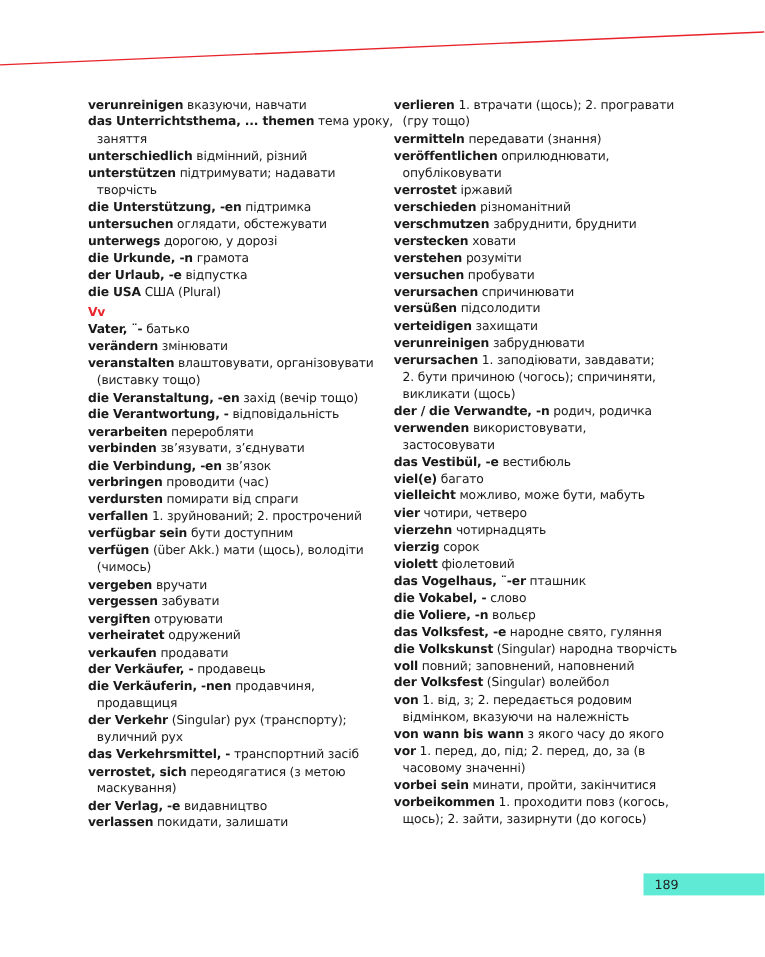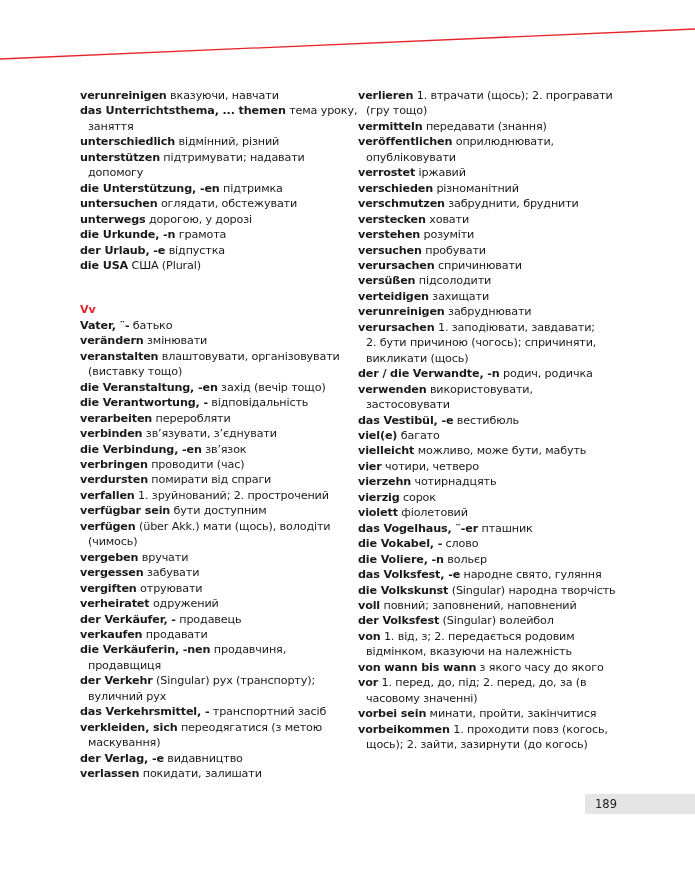--- a/index.html
+++ b/index.html
@@ -14,41 +14,41 @@
       position: absolute; top: 88px;
       font-size: 11.2px; line-height: 15.45px;
       letter-spacing: -0.15px;
     }
     .col-left { left: 80px; width: 280px; }
     .col-right { left: 358px; width: 290px; }
     .entry { margin: 0; }
     .entry .cont { display: block; padding-left: 8px; }
     .hw { font-weight: bold; }
     .it { }
-    .section-letter { color: #e8232a; font-weight: bold; margin-top: 29px; }
+    .section-letter { color: #e8232a; font-weight: bold; margin-top: 3px; }
     .page-num-box {
       position: absolute; left: 585px; top: 794px; width: 110px; height: 20px;
-      background: #e5e5e5;
+      background: #5eead4;
     }
     .page-num {
       position: absolute; left: 10px; top: 3px; font-size: 11.5px; color: #222;
     }
   </style>
 </head>
 <body>
 
 <svg class="red-line" viewBox="0 0 695 870">
   <line x1="0" y1="59" x2="695" y2="29" stroke="#e8232a" stroke-width="1.3"></line>
 </svg>
 
 <div class="column col-left" id="col-left">
     <div class="entry"><span class="hw">verunreinigen</span><span> вказуючи, навчати</span></div>
     <div class="entry"><span class="hw">das Unterrichtsthema, ... themen</span><span> тема уроку,</span><span class="cont"><span>заняття</span></span></div>
     <div class="entry"><span class="hw">unterschiedlich</span><span> відмінний, різний</span></div>
-    <div class="entry"><span class="hw">unterstützen</span><span> підтримувати; надавати</span><span class="cont"><span>допомогу</span></span></div>
+    <div class="entry"><span class="hw">unterstützen</span><span> підтримувати; надавати</span><span class="cont"><span>творчість</span></span></div>
     <div class="entry"><span class="hw">die Unterstützung, -en</span><span> підтримка</span></div>
     <div class="entry"><span class="hw">untersuchen</span><span> оглядати, обстежувати</span></div>
     <div class="entry"><span class="hw">unterwegs</span><span> дорогою, у дорозі</span></div>
     <div class="entry"><span class="hw">die Urkunde, -n</span><span> грамота</span></div>
     <div class="entry"><span class="hw">der Urlaub, -e</span><span> відпустка</span></div>
     <div class="entry"><span class="hw">die USA</span><span> США</span><span class="it"> (Plural)</span></div>
     <div class="section-letter">Vv</div>
     <div class="entry"><span class="hw">Vater, ¨-</span><span> батько</span></div>
     <div class="entry"><span class="hw">verändern</span><span> змінювати</span></div>
     <div class="entry"><span class="hw">veranstalten</span><span> влаштовувати, організовувати</span><span class="cont"><span>(</span><span class="it">виставку тощо</span><span>)</span></span></div>
@@ -59,26 +59,26 @@
     <div class="entry"><span class="hw">die Verbindung, -en</span><span> зв’язок</span></div>
     <div class="entry"><span class="hw">verbringen</span><span> проводити (</span><span class="it">час</span><span>)</span></div>
     <div class="entry"><span class="hw">verdursten</span><span> помирати від спраги</span></div>
     <div class="entry"><span class="hw">verfallen</span><span> 1. зруйнований; 2. прострочений</span></div>
     <div class="entry"><span class="hw">verfügbar sein</span><span> бути доступним</span></div>
     <div class="entry"><span class="hw">verfügen</span><span> (</span><span class="it">über Akk.</span><span>) мати (</span><span class="it">щось</span><span>), володіти</span><span class="cont"><span>(</span><span class="it">чимось</span><span>)</span></span></div>
     <div class="entry"><span class="hw">vergeben</span><span> вручати</span></div>
     <div class="entry"><span class="hw">vergessen</span><span> забувати</span></div>
     <div class="entry"><span class="hw">vergiften</span><span> отруювати</span></div>
     <div class="entry"><span class="hw">verheiratet</span><span> одружений</span></div>
+    <div class="entry"><span class="hw">verkaufen</span><span> продавати</span></div>
     <div class="entry"><span class="hw">der Verkäufer, -</span><span> продавець</span></div>
-    <div class="entry"><span class="hw">verkaufen</span><span> продавати</span></div>
     <div class="entry"><span class="hw">die Verkäuferin, -nen</span><span> продавчиня,</span><span class="cont"><span>продавщиця</span></span></div>
     <div class="entry"><span class="hw">der Verkehr</span><span> (</span><span class="it">Singular</span><span>) рух (транспорту);</span><span class="cont"><span>вуличний рух</span></span></div>
     <div class="entry"><span class="hw">das Verkehrsmittel, -</span><span> транспортний засіб</span></div>
-    <div class="entry"><span class="hw">verkleiden, sich</span><span> переодягатися (з </span><span class="it">метою</span><span class="cont"><span class="it">маскування</span><span>)</span></span></div>
+    <div class="entry"><span class="hw">verrostet, sich</span><span> переодягатися (з </span><span class="it">метою</span><span class="cont"><span class="it">маскування</span><span>)</span></span></div>
     <div class="entry"><span class="hw">der Verlag, -e</span><span> видавництво</span></div>
     <div class="entry"><span class="hw">verlassen</span><span> покидати, залишати</span></div>
   </div>
 <div class="column col-right" id="col-right">
     <div class="entry"><span class="hw">verlieren</span><span> 1. втрачати (</span><span class="it">щось</span><span>); 2. програвати</span><span class="cont"><span>(</span><span class="it">гру тощо</span><span>)</span></span></div>
     <div class="entry"><span class="hw">vermitteln</span><span> передавати (знання)</span></div>
     <div class="entry"><span class="hw">veröffentlichen</span><span> оприлюднювати,</span><span class="cont"><span>опубліковувати</span></span></div>
     <div class="entry"><span class="hw">verrostet</span><span> іржавий</span></div>
     <div class="entry"><span class="hw">verschieden</span><span> різноманітний</span></div>
     <div class="entry"><span class="hw">verschmutzen</span><span> забруднити, бруднити</span></div>

